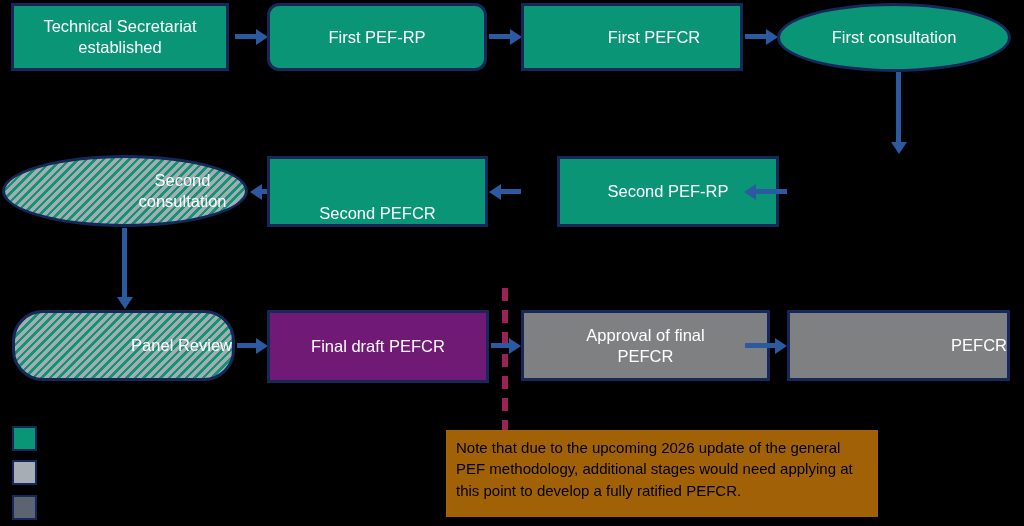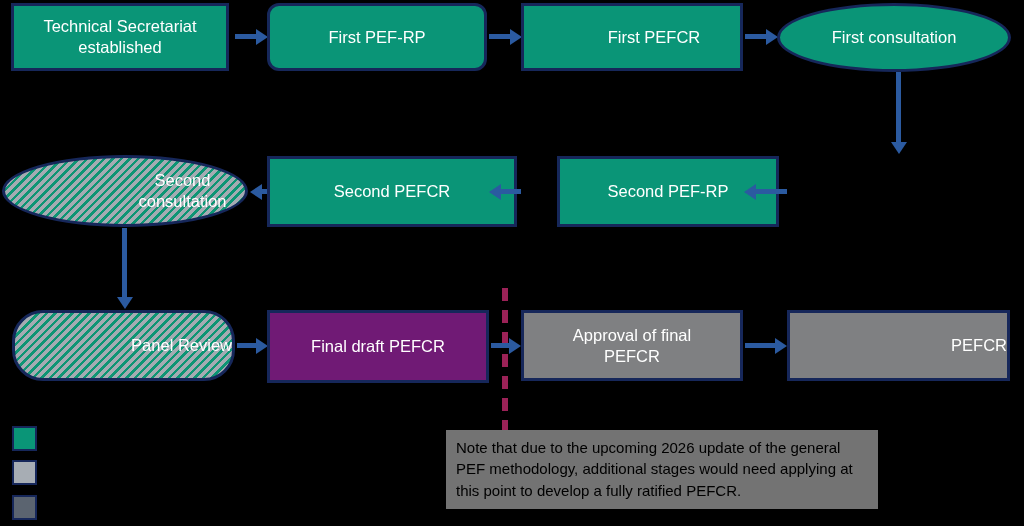--- a/index.html
+++ b/index.html
@@ -17,26 +17,26 @@
   .lgray   { background:#701a75; }
   .mgray   { background:#7F8082; }
   .ellipse { border-radius:50%; }
 
   
   #n0  { left:11px;  top:3px;   width:218px; height:68px; }
   #n1  { left:267px; top:3px;   width:220px; height:68px;border-radius:12px; }
   #n2  { left:521px; top:3px;   width:222px; height:68px;padding-left:44px; }
   #n3  { left:777px; top:3px;   width:234px; height:69px; }
   #n4  { left:2px;   top:155px; width:246px; height:72px; }
-  #n5  { left:267px; top:156px; width:250px; height:71px; }
+  #n5  { left:267px; top:156px; width:221px; height:71px;align-items:flex-end; }
   #n6  { left:521px; top:156px; width:222px; height:71px;margin-left:36px; }
   #n7  { left:787px; top:156px; width:223px; height:71px; }
   #n8  { left:12px;  top:310px; width:223px; height:71px;border-radius:31px; }
   #n9  { left:267px; top:310px; width:222px; height:73px; }
-  #n10 { left:521px; top:310px; width:222px; height:71px; }
+  #n10 { left:521px; top:310px; width:249px; height:71px; }
   #n11 { left:787px; top:310px; width:223px; height:71px;justify-content:flex-end; }
   #n0 .lbl  { max-width:185px; }
   #n4 .lbl  { max-width:125px; }
   #n10 .lbl { max-width:160px; }
 
   
   .harrow { position:absolute; height:5px; background:#2B5AA0; }
   .harrow.right::after {
     content:""; position:absolute; right:-11px; top:-5.5px; width:0; height:0;
     border-left:12px solid #2B5AA0; border-top:8px solid transparent; border-bottom:8px solid transparent;
@@ -71,22 +71,22 @@
   
   .swatch { position:absolute; left:12px; width:25px; height:25px;
             border:2px solid #16275A; box-sizing:border-box; }
   #sw0 { top:426px; background:#0A9577; }
   #sw1 { top:460px; background:#A7ADB4; }
   #sw2 { top:495px; background:#5B6470; }
 
   
   #note {
     position:absolute; left:446px; top:430px; width:432px; box-sizing:border-box;
-    background:#737373; color:#000000; font-size:15px; line-height:1.42;
-    padding:7px 10px 8px 10px;
+    background:#a16207; color:#000000; font-size:15px; line-height:1.42;
+    padding:7px 10px 16px 10px;
   }
 </style>
 </head>
 <body>
 
 <div id="canvas">
 
   <div class="node green" id="n0">
     <span class="lbl">Technical Secretariat established</span>
   </div>

